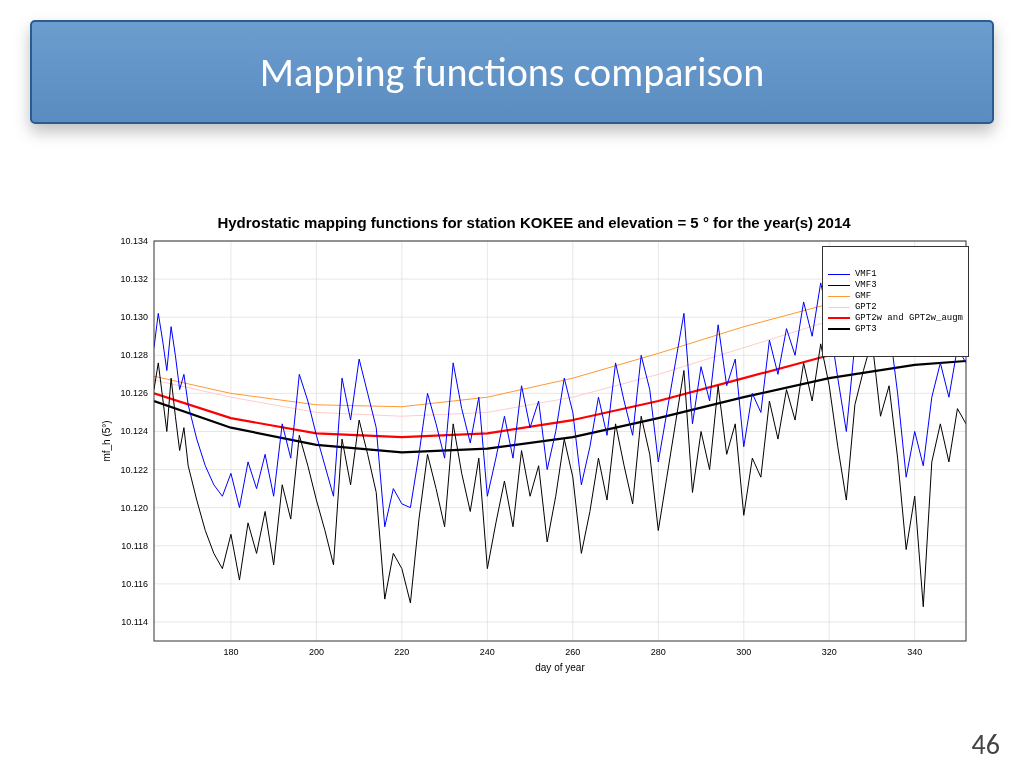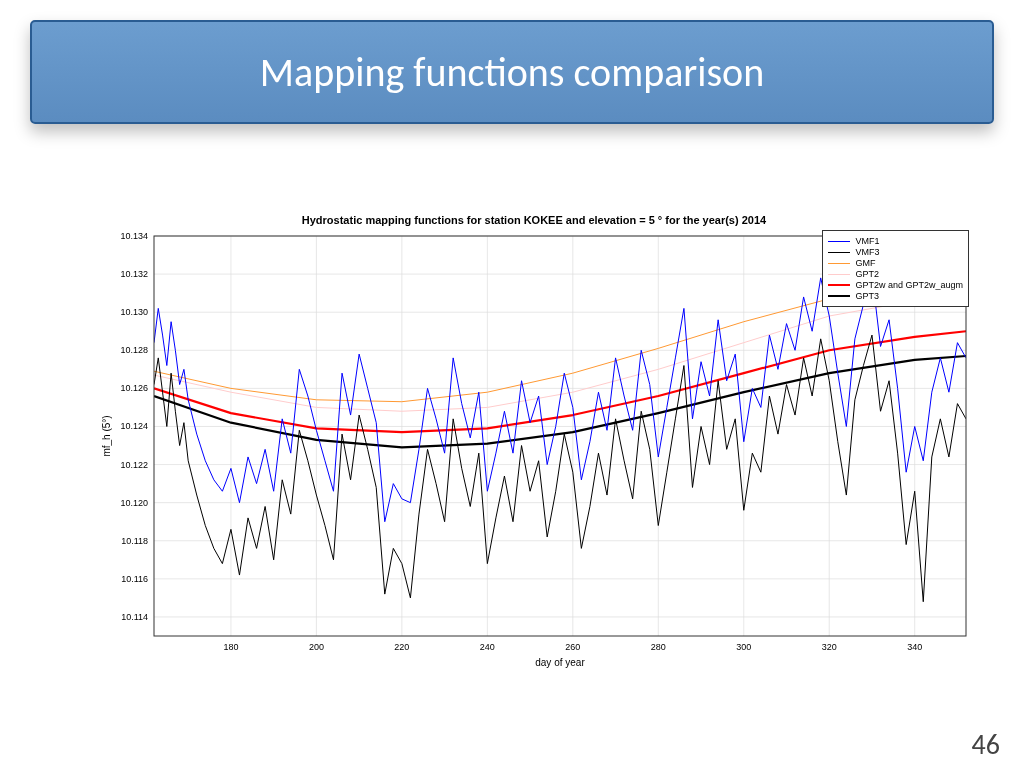--- a/index.html
+++ b/index.html
@@ -28,35 +28,35 @@
   font-size: 40px; font-weight: 400;
   color: #fff;
 }
 .chart-area {
   position: absolute;
   left: 96px; top: 214px;
   width: 876px; height: 466px;
 }
 .chart-title {
   text-align: center;
-  font-size: 11px; font-weight: 700;
+  font-size: 15px; font-weight: 700;
   font-family: Arial, sans-serif;
   color: #000;
   margin-bottom: 4px;
 }
 .plot-wrap { position: relative; }
 svg.plot { display: block; }
 .legend {
   position: absolute;
-  top: 0; right: 3px;
+  top: 11px; right: 3px;
   background: #fff;
   border: 1px solid #333;
-  font-family: Liberation Sans, sans-serif;
+  font-family: Liberation Mono, monospace;
   font-size: 9px;
-  padding: 4px 5px;
+  padding: 21px 5px;
 }
 .legend .row {
   display: flex; align-items: center;
   margin: 1px 0;
 }
 .legend .swatch {
   width: 22px; height: 0;
   margin-right: 5px;
   border-top-width: 2px; border-top-style: solid;
 }

